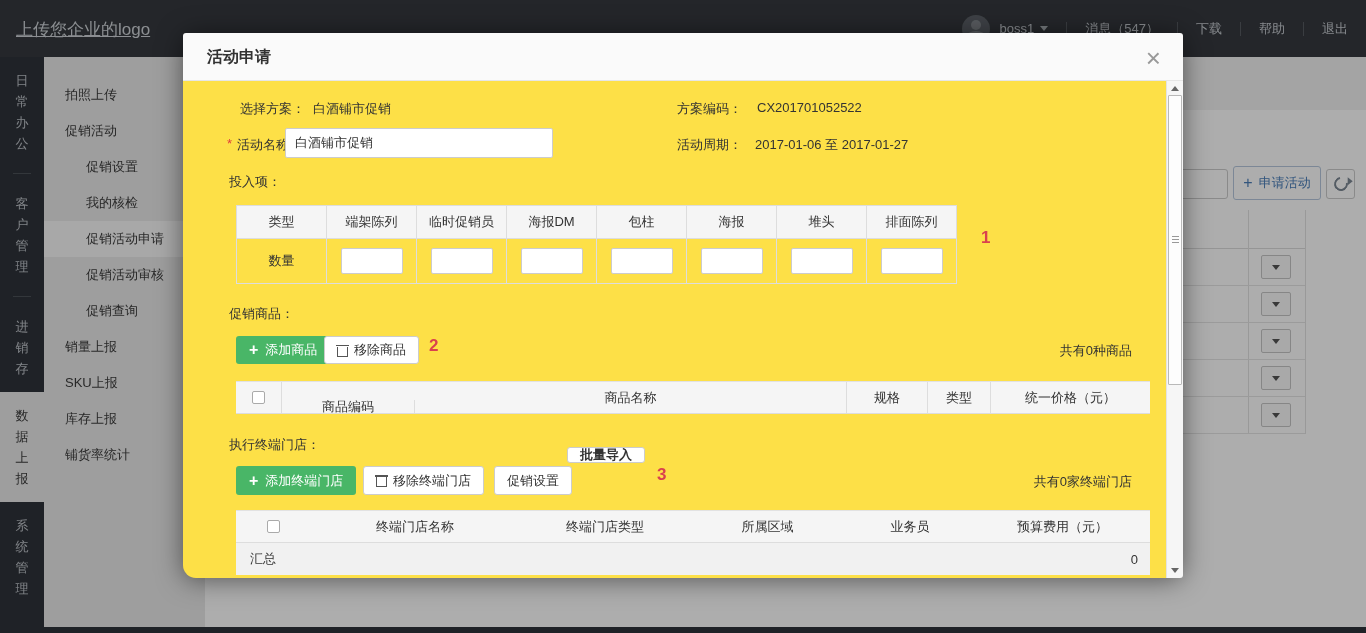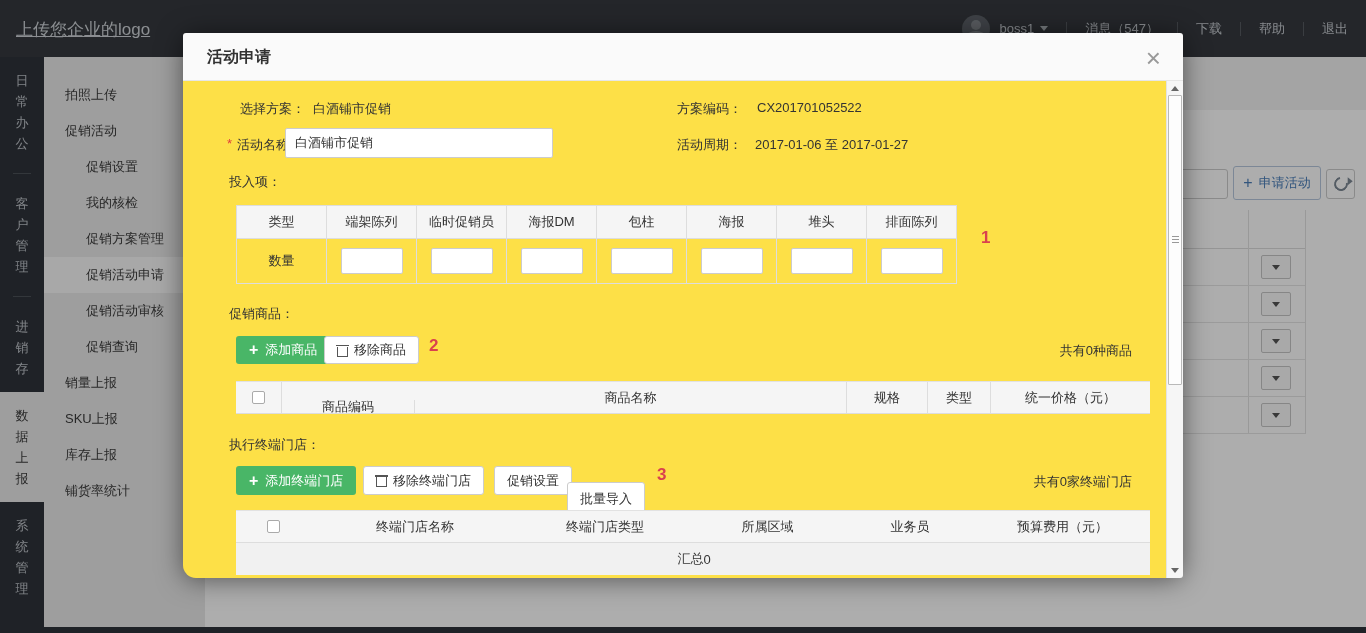--- a/index.html
+++ b/index.html
@@ -76,21 +76,21 @@
   .green-btn .plus { font-size:16px; line-height:1; font-weight:bold; }
   .white-btn { position:absolute; height:28px; background:#fff; border:1px solid #ccc; border-radius:3px; color:#333; font-size:13px;
                display:flex; align-items:center; gap:6px; padding:0 12px; cursor:pointer; }
   .count-text { position:absolute; font-size:13px; color:#333; }
   .grid-header { position:absolute; left:53px; display:flex; height:33px; background:#f5f5f5; border-top:1px solid #e2e2e2; border-bottom:1px solid #ddd; }
   .gh-cell { display:flex; align-items:center; justify-content:center; font-size:13px; color:#333; }
   .gh-cell.bordered { border-right:1px solid #ddd; }
   .gh-cell.bordered:last-child { border-right:none; }
   .checkbox { width:13px; height:13px; border:1px solid #aaa; border-radius:2px; background:#fff; cursor:pointer; }
   .summary-row { position:absolute; left:53px; top:510px; width:914px; height:32px; background:#f1f1f1; display:flex; align-items:center;
-                 justify-content:center; padding:0 12px 0 14px; font-size:13px; color:#333; }
+                 justify-content:space-between; padding:0 12px 0 14px; font-size:13px; color:#333; }
   
   .m-scroll { position:absolute; right:0; top:48px; width:17px; height:497px; background:#f6f6f6; border-left:1px solid #e3e3e3; border-radius:0 0 3px 0; }
   .m-scroll .arr { position:absolute; left:0; width:16px; height:15px; display:flex; align-items:center; justify-content:center; cursor:pointer; }
   .arr-up { top:0; } .arr-dn { bottom:0; }
   .tri-up { width:0; height:0; border-left:4px solid transparent; border-right:4px solid transparent; border-bottom:5px solid #666; }
   .tri-dn { width:0; height:0; border-left:4px solid transparent; border-right:4px solid transparent; border-top:5px solid #666; }
   .m-thumb { position:absolute; left:1px; top:14px; width:14px; height:290px; background:#fdfdfd; border:1px solid #b9b9b9; border-radius:1px; cursor:pointer; }
   .m-thumb::before { content:""; position:absolute; left:3px; top:140px; width:7px; height:1px; background:#999; box-shadow:0 3px 0 #999, 0 6px 0 #999; }
 
   
@@ -145,21 +145,20 @@
     <div class="vnav-item">
         <div class="vtxt">系统管理</div>
       </div>
   </div>
 
   <div class="sidebar">
     <div class="sb-item lvl1">拍照上传</div>
     <div class="sb-item lvl1">促销活动</div>
     <div class="sb-item lvl2">促销设置</div>
     <div class="sb-item lvl2">我的核检</div>
-    <div class="sb-item lvl2">促销方案管理</div>
     <div class="sb-item lvl2 active">促销活动申请</div>
     <div class="sb-item lvl2">促销活动审核</div>
     <div class="sb-item lvl2">促销查询</div>
     <div class="sb-item lvl1">销量上报</div>
     <div class="sb-item lvl1">SKU上报</div>
     <div class="sb-item lvl1">库存上报</div>
     <div class="sb-item lvl1">铺货率统计</div>
   </div>
 
   <div class="main">
@@ -282,21 +281,21 @@
       <span class="plus">+</span>
       <span>添加终端门店</span>
     </button>
     <button class="white-btn" style="left:180px; top:433px; height:29px;">
       <span class="icon-trash"></span>
       <span>移除终端门店</span>
     </button>
     <button class="white-btn" style="left:311px; top:433px; height:29px;">
       <span>促销设置</span>
     </button>
-    <button class="white-btn" style="left:384px; top:449px; height:34px;">
+    <button class="white-btn" style="left:384px; top:414px; height:16px;font-weight:bold;">
       <span>批量导入</span>
     </button>
     <span class="annotation" style="left:474px; top:432px;">3</span>
     <span class="count-text" style="left:53px; top:440px; width:914px; text-align:right; padding-right:18px;">共有0家终端门店</span>
 
     <div class="grid-header" style="top:477px;">
       <div class="gh-cell" style="width:74px;">
           <span class="checkbox"></span>
         </div>
       <div class="gh-cell" style="width:210px;">终端门店名称</div>

